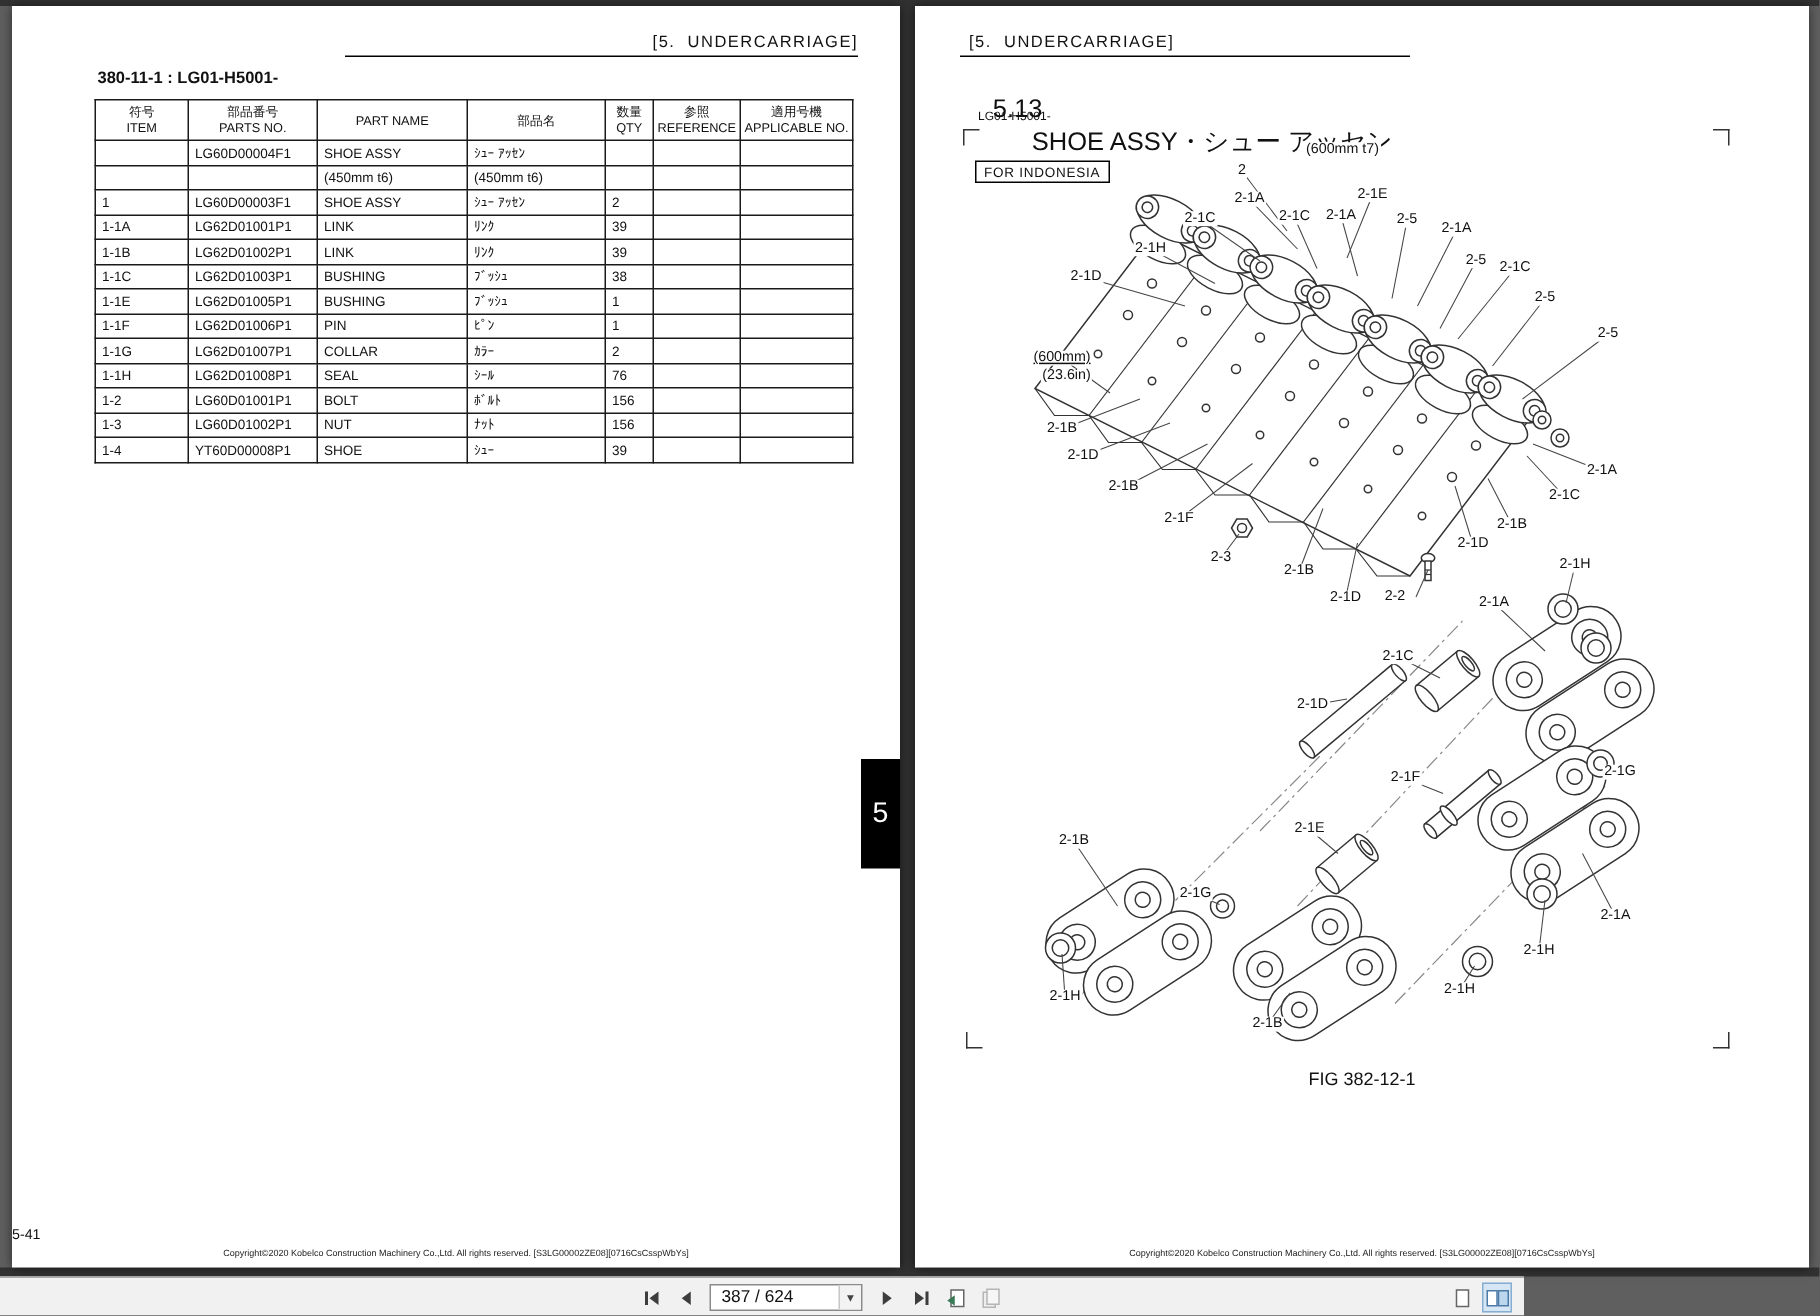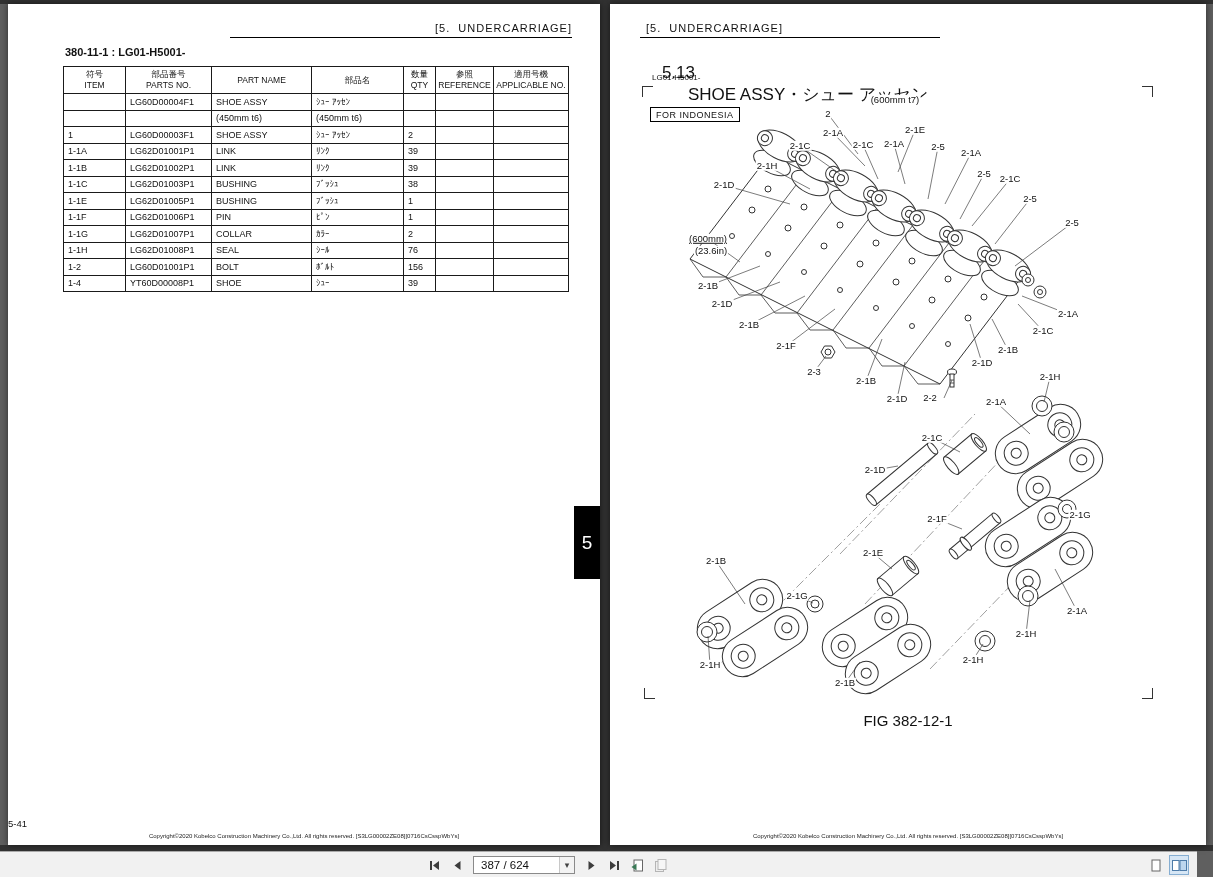--- a/index.html
+++ b/index.html
@@ -65,29 +65,29 @@
 
   #diagram-svg{position:absolute;left:20px;top:80px;z-index:0;}
   #leader-svg{position:absolute;left:0;top:0;width:596px;height:841px;z-index:1;pointer-events:none;}
   #leader-svg line{stroke:#444;stroke-width:.7;}
   #callout-layer{position:absolute;left:0;top:0;width:596px;height:841px;z-index:2;pointer-events:none;}
   .callout{
     position:absolute;transform:translate(-50%,-50%);
     font-size:9.5px;background:#fff;padding:0 1px;white-space:nowrap;line-height:1.1;
   }
   .callout.u{text-decoration:underline;}
-  .fig-caption{position:absolute;top:708px;left:0;width:100%;text-align:center;font-size:15px;z-index:2;}
+  .fig-caption{position:absolute;top:708px;left:0;width:100%;text-align:center;font-size:12px;z-index:2;}
 
   .o{fill:#fff;stroke:#333;stroke-width:1;}
   .thin{stroke:#333;stroke-width:.8;fill:none;}
   .dashdot{stroke:#888;stroke-width:.8;fill:none;stroke-dasharray:10 3 2 3;}
 
   
   .toolbar{
-    position:absolute;left:0;top:851px;width:1197px;height:26px;
+    position:absolute;left:0;top:851px;width:1016px;height:26px;
     background:#f1f1f1;border-top:1px solid #aaa;
   }
   .nav-group{position:absolute;left:424px;top:0;height:26px;display:flex;align-items:center;gap:3px;}
   .view-group{position:absolute;right:8px;top:0;height:26px;display:flex;align-items:center;gap:4px;}
   .tb-btn{
     width:20px;height:20px;border:1px solid transparent;background:transparent;
     display:flex;align-items:center;justify-content:center;cursor:pointer;padding:0;
   }
   .tb-btn.active{background:#d6e6f5;border-color:#86aed2;}
   .page-box{
@@ -241,20 +241,29 @@
           <td>ｼｰﾙ</td>
           <td>76</td>
           <td></td>
           <td></td>
         </tr>
         <tr>
           <td>1-2</td>
           <td>LG60D01001P1</td>
           <td>BOLT</td>
           <td>ﾎﾞﾙﾄ</td>
+          <td>156</td>
+          <td></td>
+          <td></td>
+        </tr>
+        <tr>
+          <td>1-3</td>
+          <td>LG60D01002P1</td>
+          <td>NUT</td>
+          <td>ﾅｯﾄ</td>
           <td>156</td>
           <td></td>
           <td></td>
         </tr>
         <tr>
           <td>1-4</td>
           <td>YT60D00008P1</td>
           <td>SHOE</td>
           <td>ｼｭｰ</td>
           <td>39</td>

